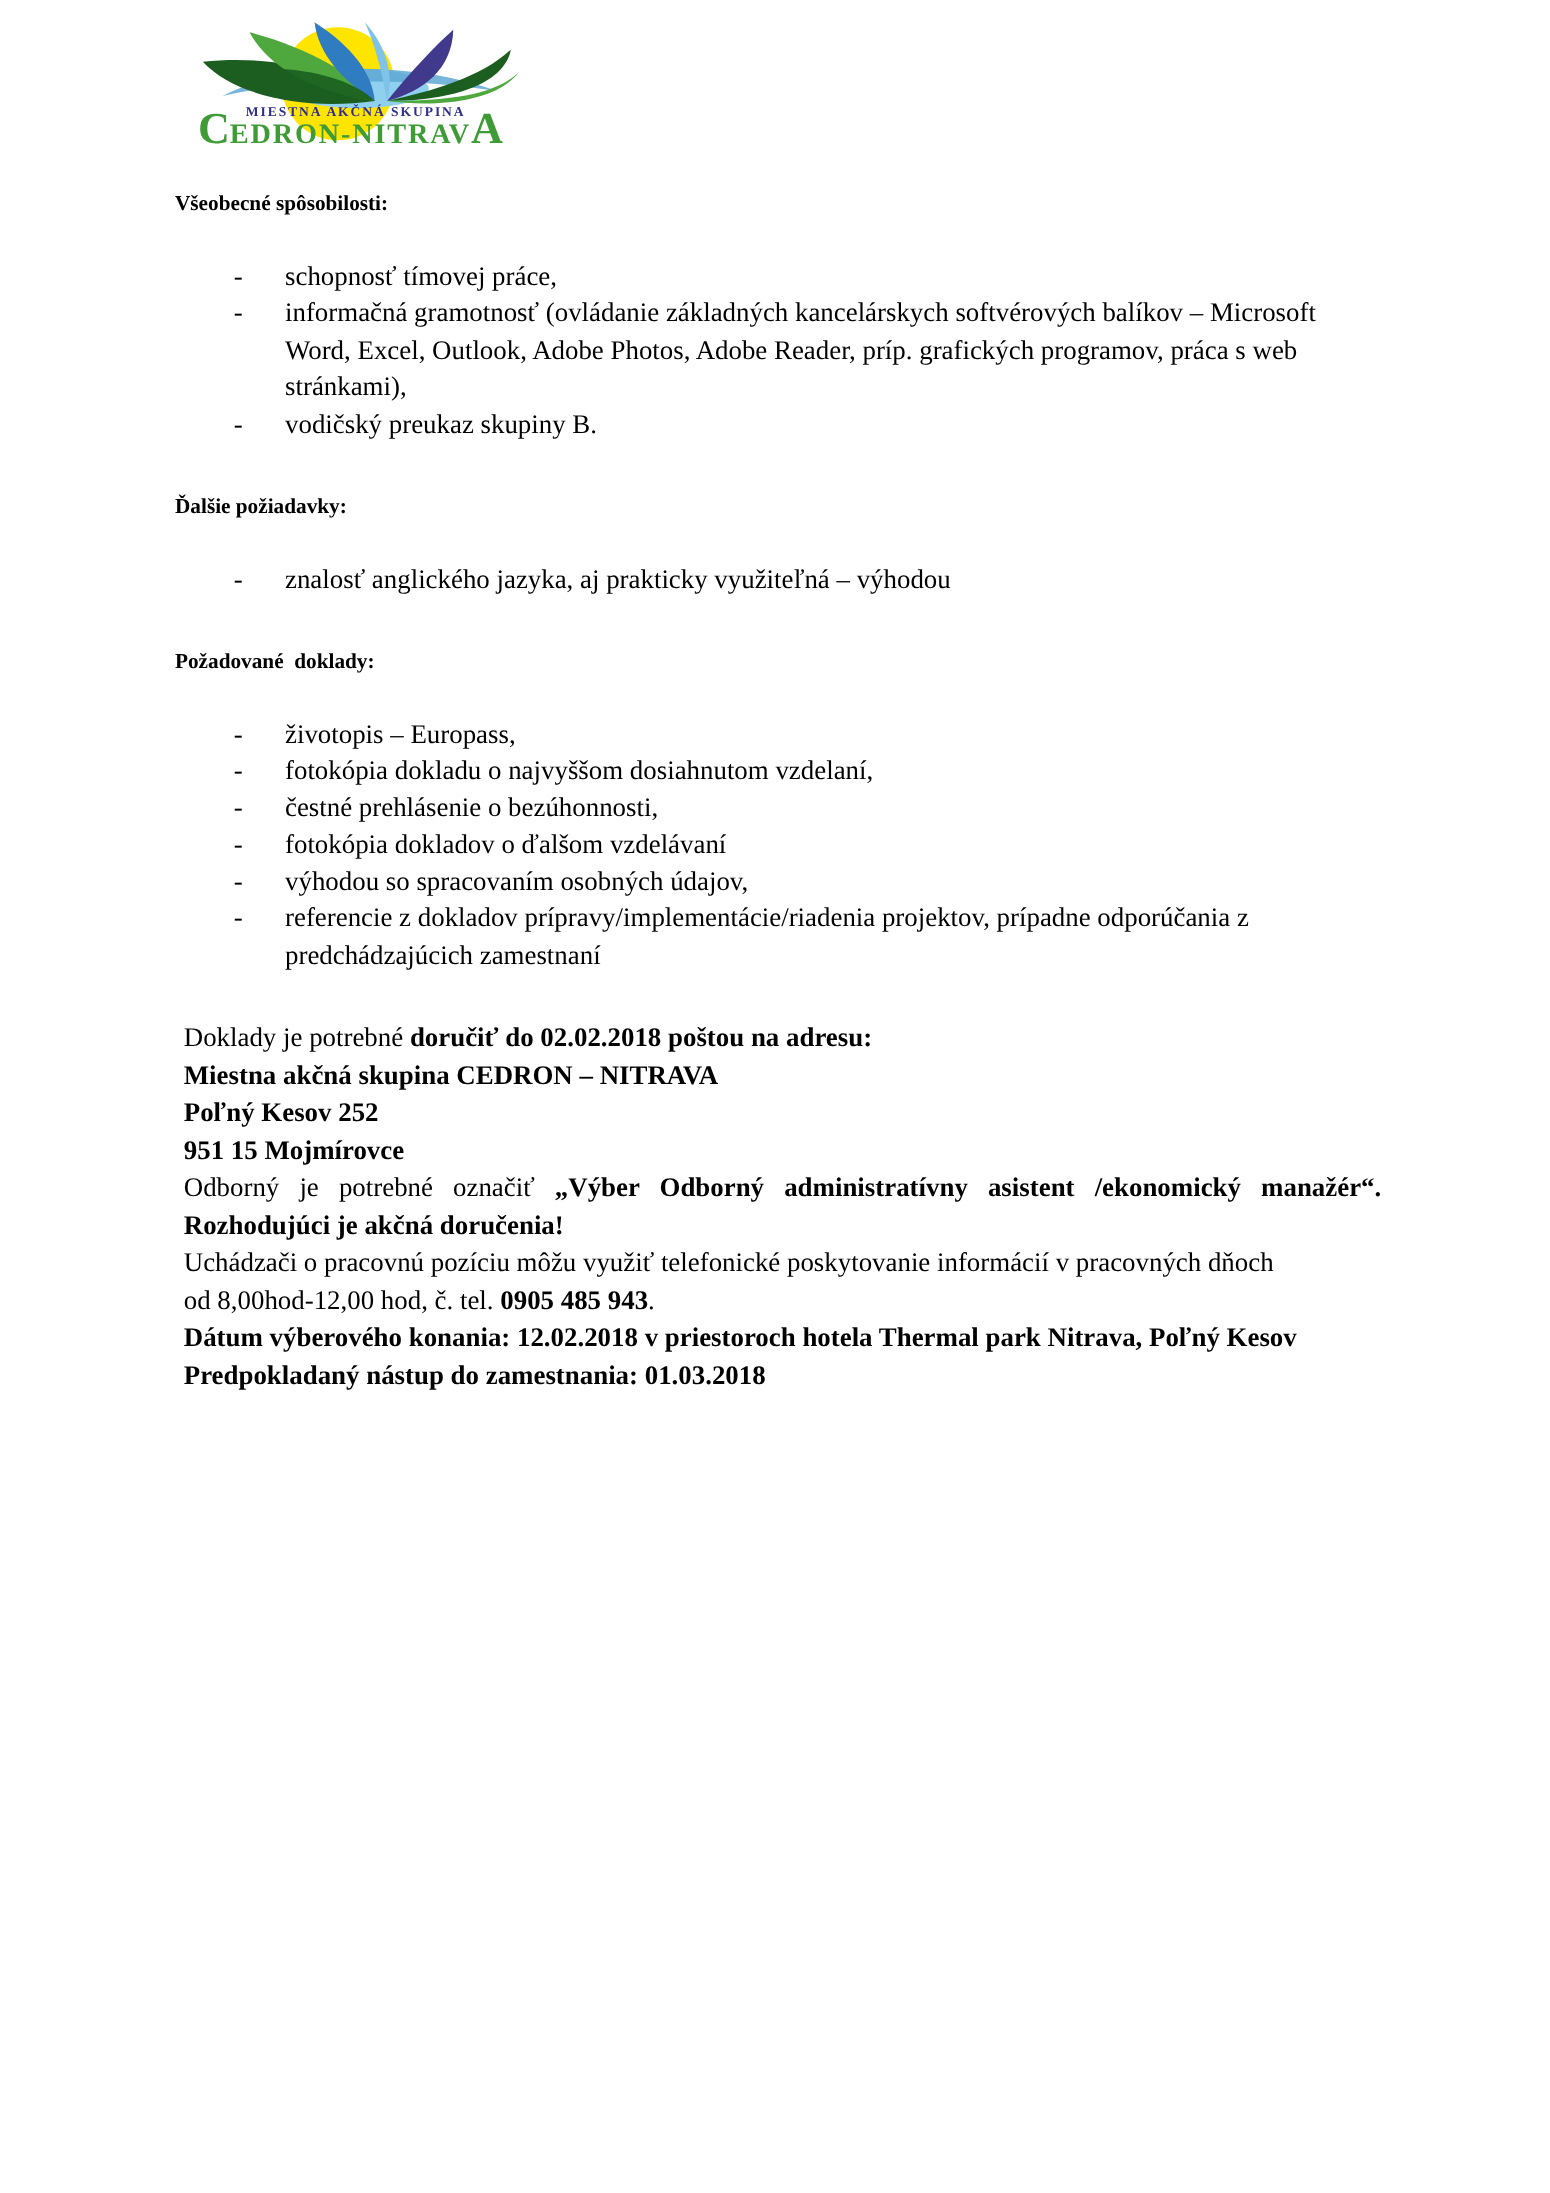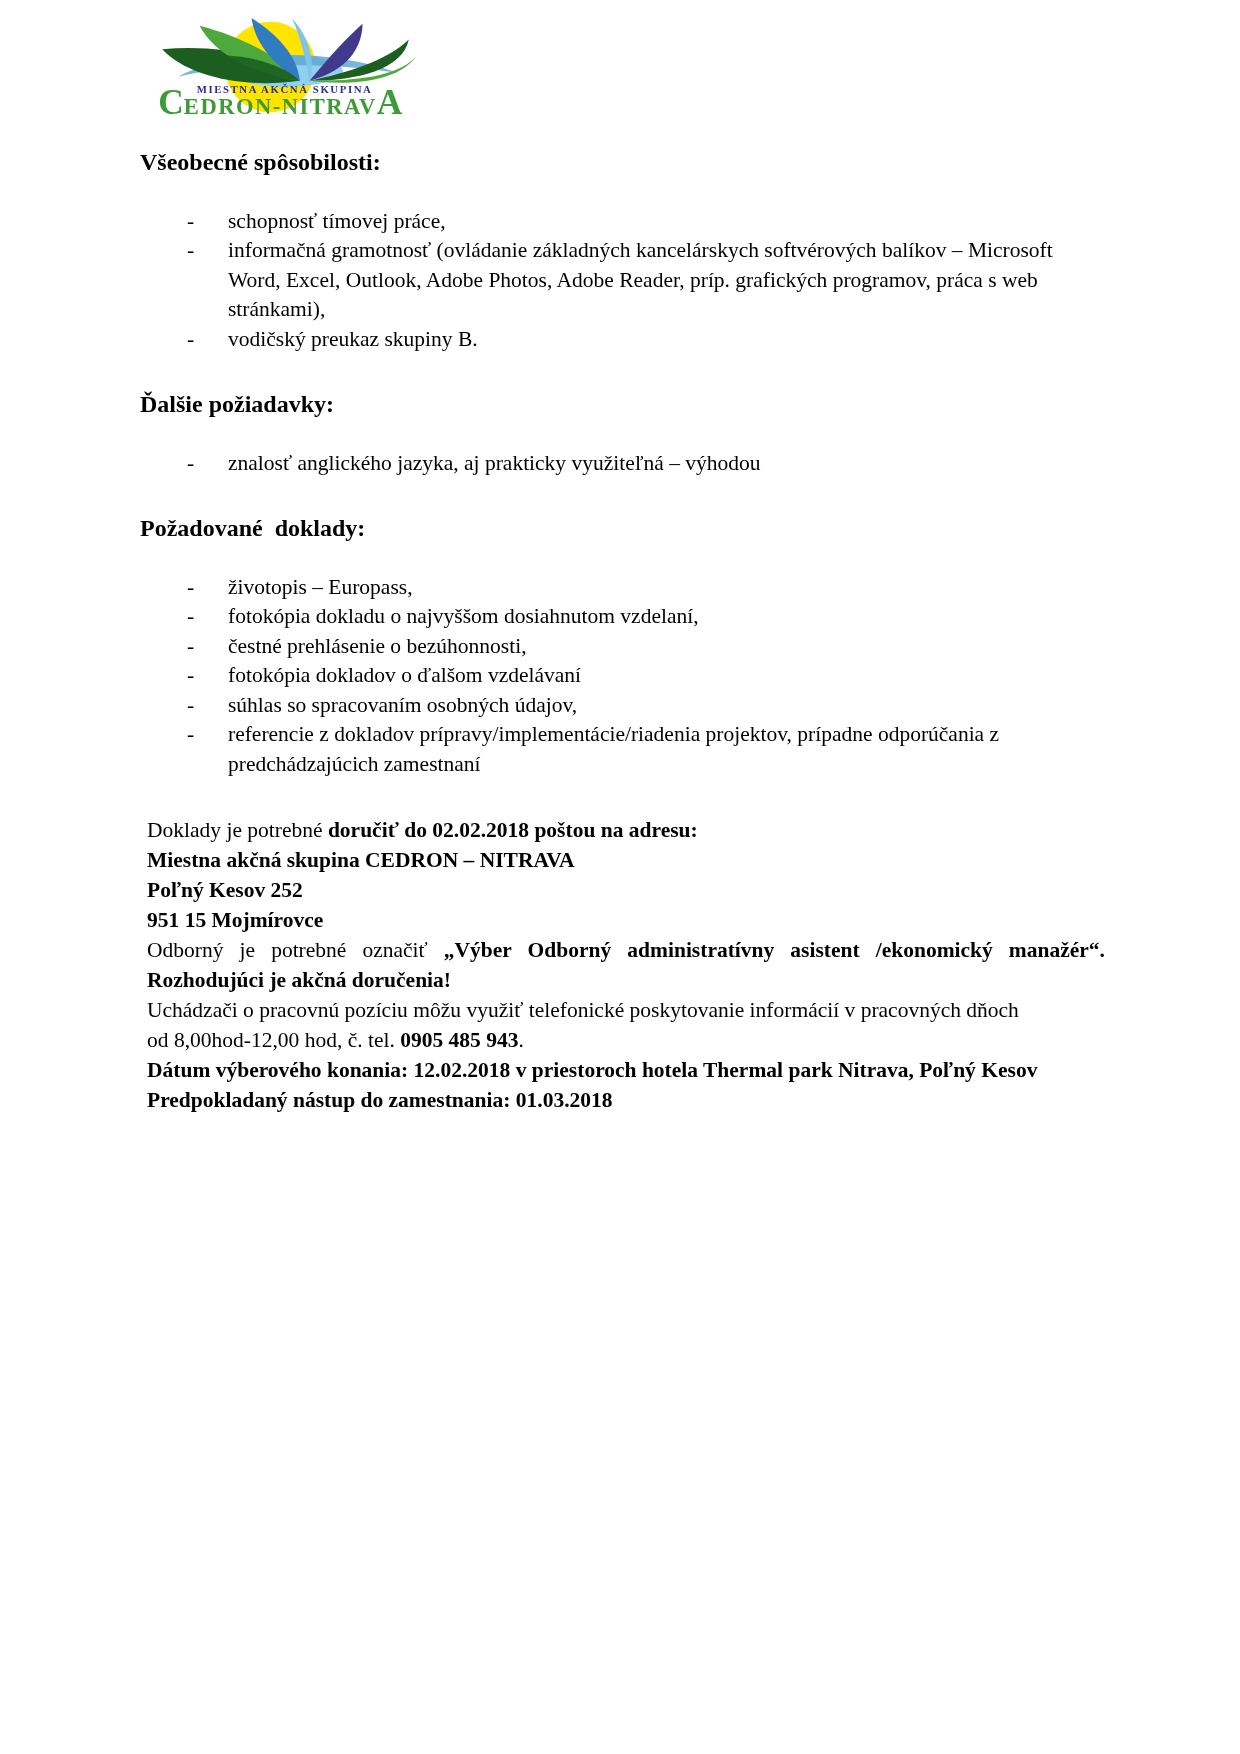--- a/index.html
+++ b/index.html
@@ -16,21 +16,21 @@
     color: #000000;
     overflow: hidden;
   }
   .logo-wrap {
     width: 278px;
     height: 110px;
     margin: 4px 0 0 8px;
   }
   .logo-wrap svg { display: block; width: 100%; height: 100%; }
   h2.section-heading {
-    font-size: 24px;
+    font-size: 17px;
     font-weight: bold;
     margin: 36px 0 0 0;
     line-height: 29.5px;
     white-space: pre-wrap;
   }
   h2.section-heading.first { margin-top: 26px; }
   ul.dash-list {
     list-style: none;
     margin: 29px 0 0 0;
     padding: 0;
@@ -104,21 +104,21 @@
   <ul class="dash-list">
       <li>znalosť anglického jazyka, aj prakticky využiteľná – výhodou</li>
     </ul>
 
   <h2 class="section-heading">Požadované  doklady:</h2>
   <ul class="dash-list">
       <li>životopis – Europass,</li>
       <li>fotokópia dokladu o najvyššom dosiahnutom vzdelaní,</li>
       <li>čestné prehlásenie o bezúhonnosti,</li>
       <li>fotokópia dokladov o ďalšom vzdelávaní</li>
-      <li>súhlas so spracovaním osobných údajov,</li>
+      <li>výhodou so spracovaním osobných údajov,</li>
       <li>referencie z dokladov prípravy/implementácie/riadenia projektov, prípadne odporúčania z predchádzajúcich zamestnaní</li>
     </ul>
 
   <div class="closing">
       <p class="line"><span>Doklady je potrebné </span><span class="b">doručiť do 02.02.2018 poštou na adresu:</span></p>
       <p class="line"><span class="b">Miestna akčná skupina CEDRON – NITRAVA</span></p>
       <p class="line"><span class="b">Poľný Kesov 252</span></p>
       <p class="line"><span class="b">951 15 Mojmírovce</span></p>
       <p class="line justify"><span>Odborný je potrebné označiť </span><span class="b">„Výber Odborný administratívny asistent /ekonomický manažér“.</span></p>
       <p class="line"><span class="b">Rozhodujúci je akčná doručenia!</span></p>

